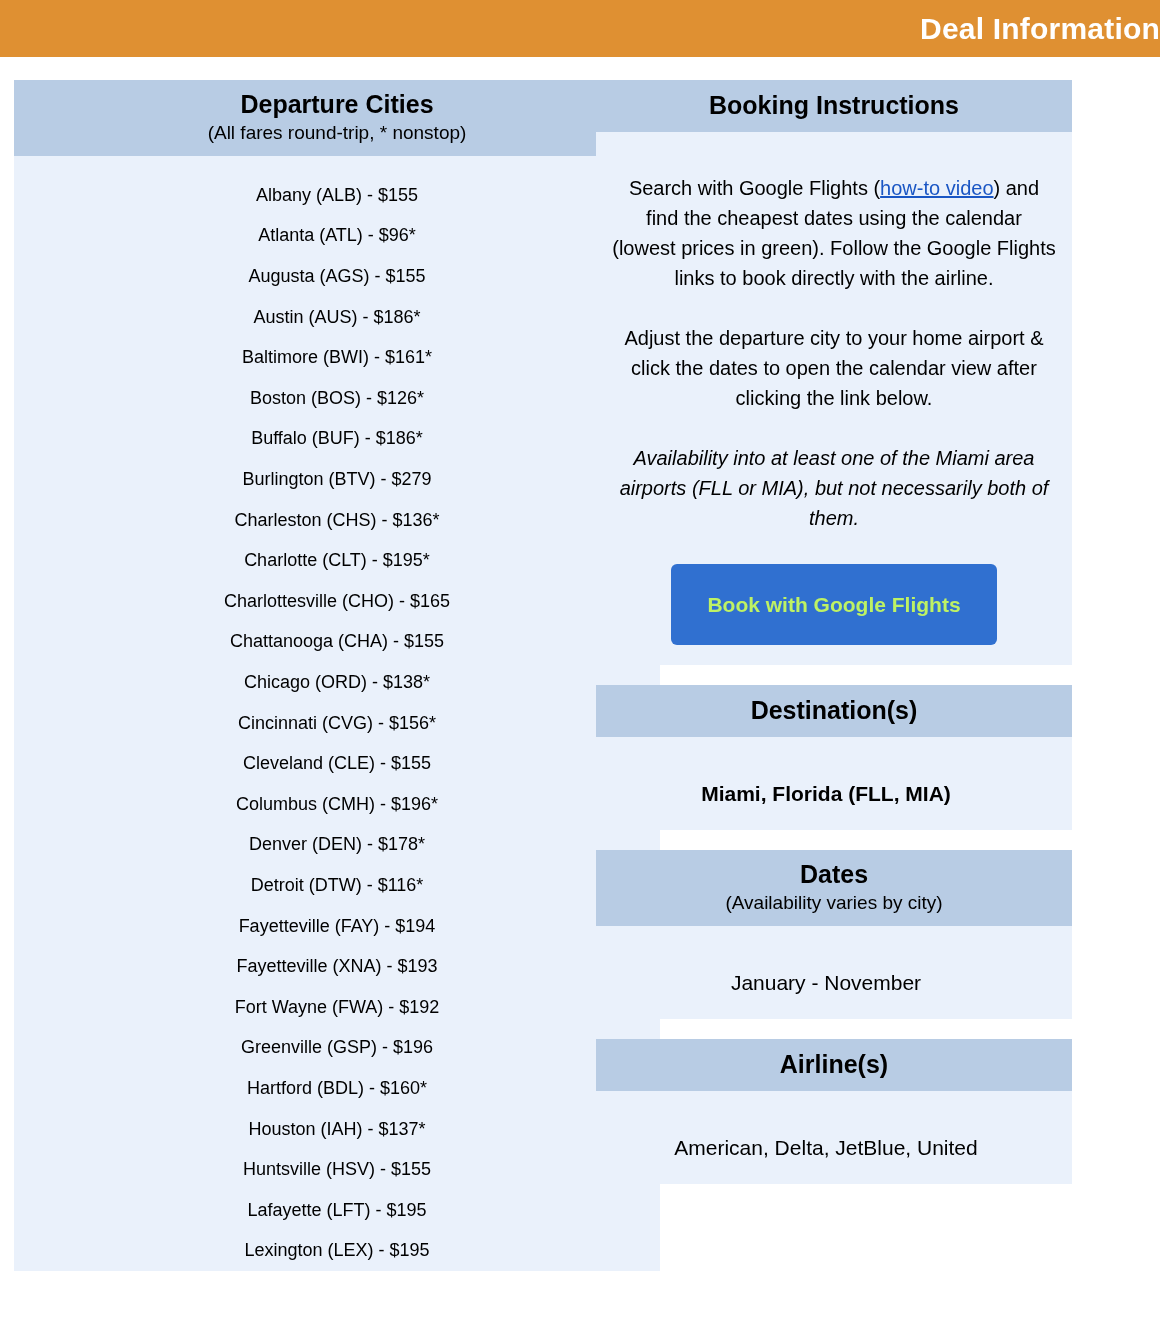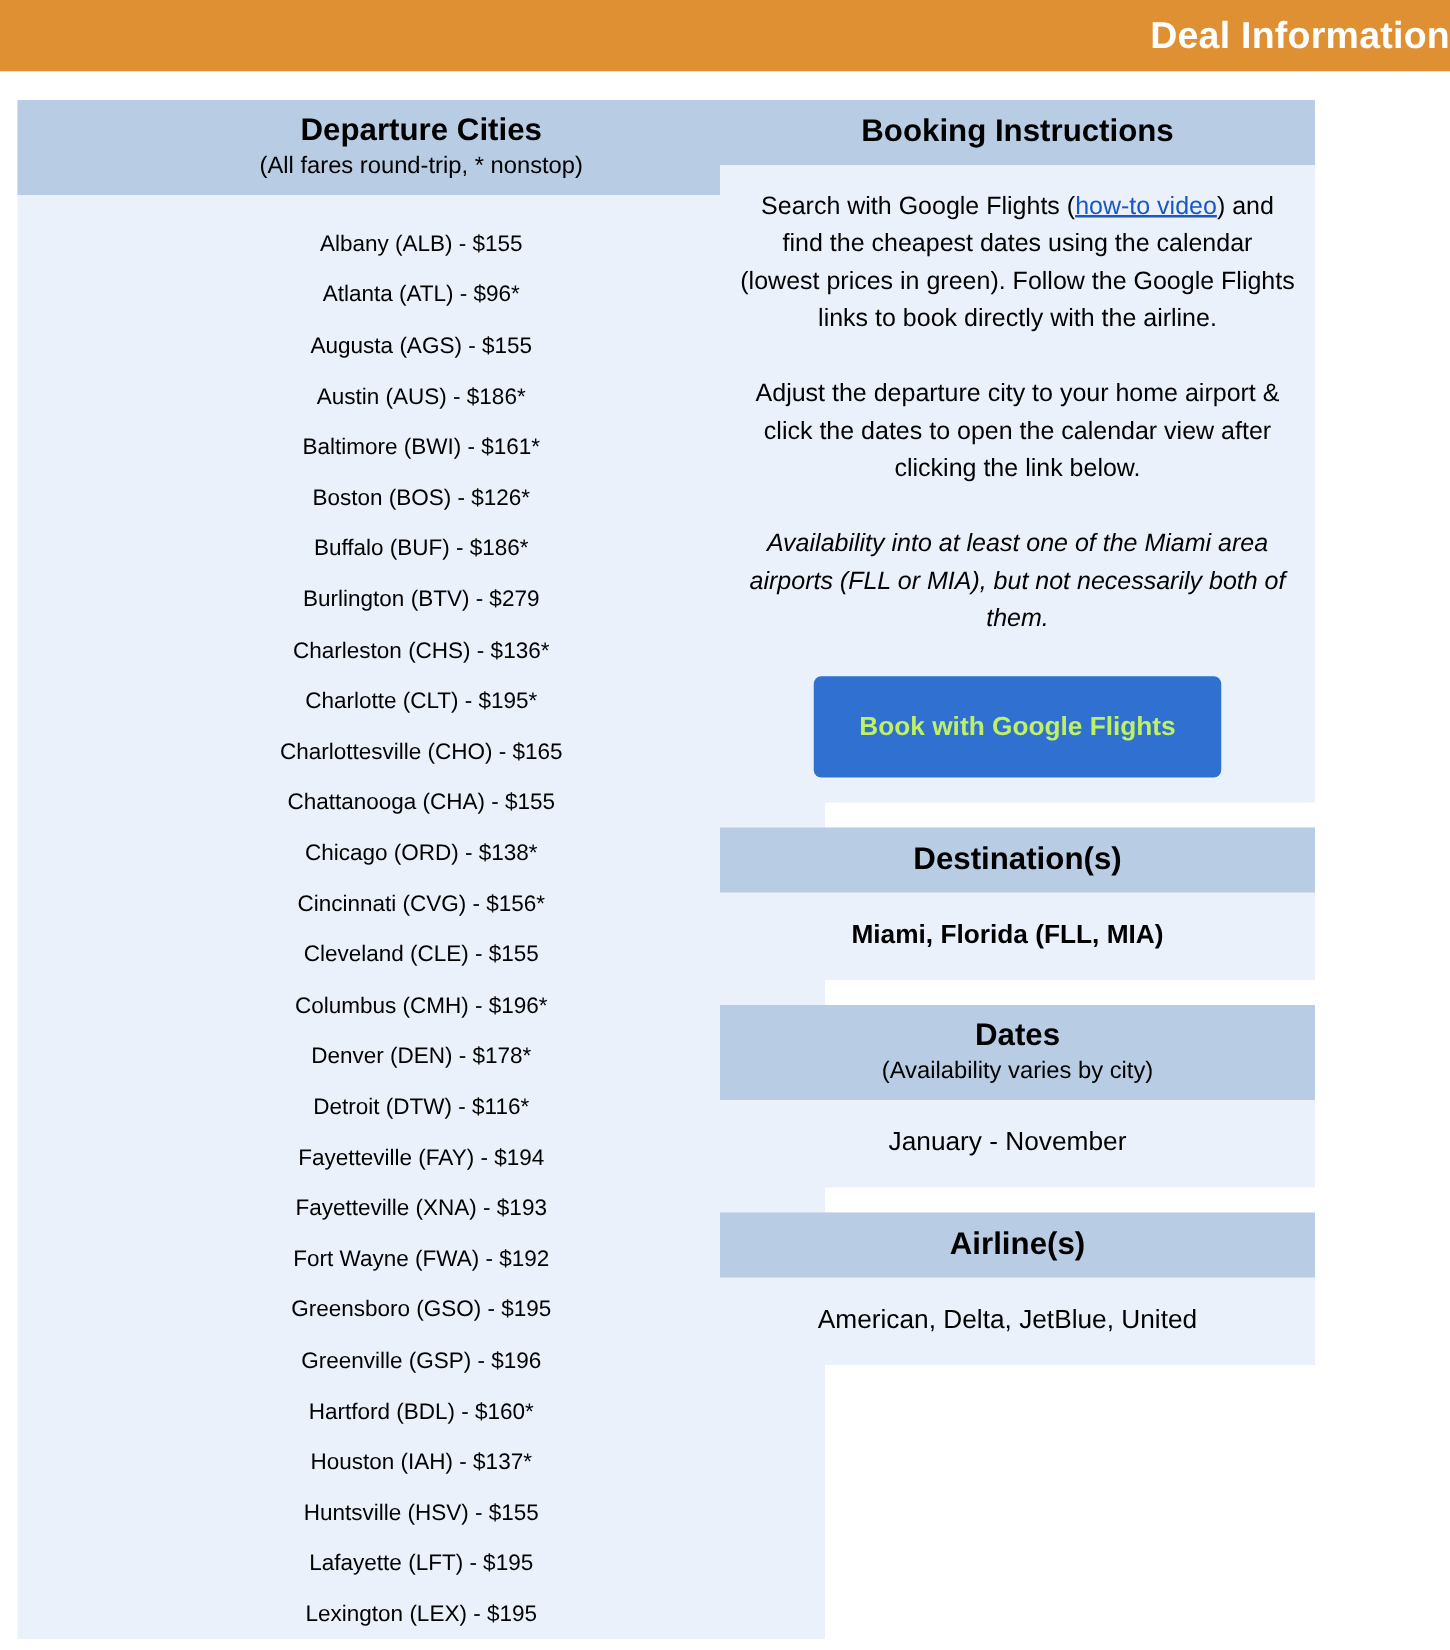--- a/index.html
+++ b/index.html
@@ -50,21 +50,21 @@
   }
 
   .col-left {
     position: absolute;
     left: 14px;
     top: 23px;
     width: 646px;
   }
   .col-right {
     position: absolute;
-    left: 576px;
+    left: 596px;
     top: 23px;
     width: 476px;
   }
 
   
   .panel {
     background: #eaf1fb;
     margin-bottom: 20px;
   }
   .panel:last-child { margin-bottom: 0; }
@@ -86,20 +86,21 @@
     display: block;
     margin-top: 4px;
     font-size: 19px;
     font-weight: normal;
     line-height: 1.15;
   }
 
   .panel-body {
     padding: 18px 16px 20px 16px;
     text-align: center;
+    margin-top: 23px;
   }
 
   
   .city-list {
     list-style: none;
     margin: 0;
     padding: 19px 10px 0 10px;
     text-align: center;
   }
   .city-list li {
@@ -184,21 +185,20 @@
             <li>Chattanooga (CHA) - $155</li>
             <li>Chicago (ORD) - $138*</li>
             <li>Cincinnati (CVG) - $156*</li>
             <li>Cleveland (CLE) - $155</li>
             <li>Columbus (CMH) - $196*</li>
             <li>Denver (DEN) - $178*</li>
             <li>Detroit (DTW) - $116*</li>
             <li>Fayetteville (FAY) - $194</li>
             <li>Fayetteville (XNA) - $193</li>
             <li>Fort Wayne (FWA) - $192</li>
-            <li>Greensboro (GSO) - $195</li>
             <li>Greenville (GSP) - $196</li>
             <li>Hartford (BDL) - $160*</li>
             <li>Houston (IAH) - $137*</li>
             <li>Huntsville (HSV) - $155</li>
             <li>Lafayette (LFT) - $195</li>
             <li>Lexington (LEX) - $195</li>
           </ul>
       </div>
 
     </div>

